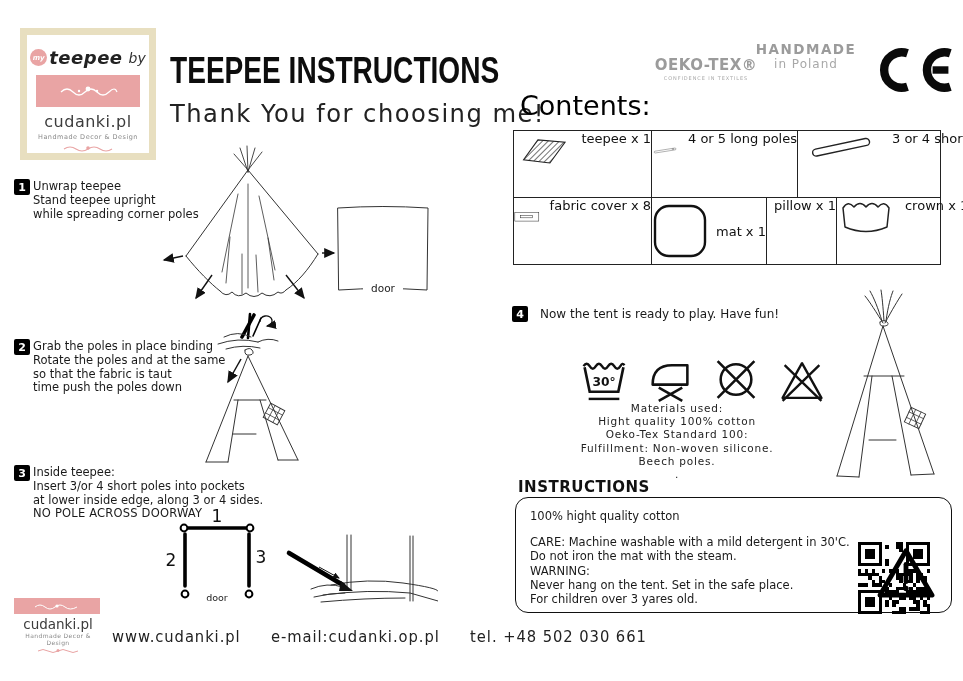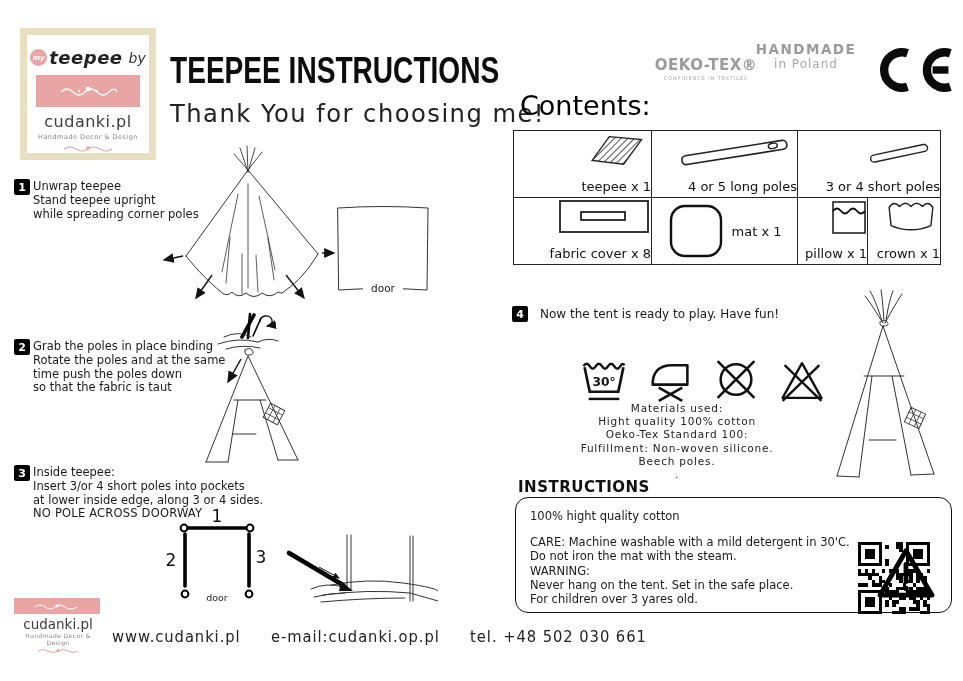--- a/index.html
+++ b/index.html
@@ -37,21 +37,21 @@
   .handmade{left:754px;top:41px;width:104px;text-align:center;color:#9b9b9b;}
   .handmade-main{font-size:13.5px;font-weight:bold;letter-spacing:1.5px;}
   .handmade-sub{font-size:12px;color:#a8a8a8;letter-spacing:1px;margin-top:0;}
 
   
   .contents-heading{left:520px;top:90px;font-size:27px;color:#000;}
   .ct{left:513px;top:130px;width:428px;border:1.5px solid #222;box-sizing:border-box;}
   .ct-row{display:flex;}
   .ct-row.r1{height:66px;border-bottom:1.5px solid #222;}
   .ct-row.r2{height:66px;}
-  .ct-cell{box-sizing:border-box;display:flex;flex-direction:column;align-items:flex-end;
+  .ct-cell{box-sizing:border-box;display:flex;flex-direction:row;align-items:flex-start;
            justify-content:flex-end;padding-bottom:3px;gap:10px;}
   .ct-cell + .ct-cell{border-left:1.5px solid #222;}
   .ct-label{font-size:13px;color:#111;white-space:nowrap;}
   .ct-cell.mat{flex-direction:row;align-items:center;justify-content:center;gap:8px;padding-bottom:0;}
 
   
   .stepnum{width:16px;height:16px;background:#000;color:#fff;font-weight:bold;font-size:11px;
            display:flex;align-items:center;justify-content:center;border-radius:2px;}
   .steptext{font-size:11.5px;line-height:13.8px;color:#1a1a1a;}
   .steptext .caps{letter-spacing:.2px;}
@@ -224,22 +224,22 @@
   <svg class="abs" style="left:333px;top:202px" width="100" height="94" viewBox="0 0 100 94">
     <path d="M5,6 Q50,3 95,6 L94,88 Q50,85 6,88 Z" class="sketch" stroke-width="1.1"></path>
     <rect x="30" y="79" width="40" height="14" fill="#fff" stroke="none"></rect>
     <text x="50" y="90" font-size="10.5" fill="#222" text-anchor="middle">door</text>
   </svg>
 
   <div class="abs stepnum" style="left:14px;top:339px">2</div>
   <div class="abs steptext" style="left:33px;top:340px">
     <div>Grab the poles in place binding</div>
     <div>Rotate the poles and at the same</div>
+    <div>so that the fabric is taut</div>
     <div>time push the poles down</div>
-    <div>so that the fabric is taut</div>
   </div>
 
   <svg class="abs" style="left:198px;top:310px" width="115" height="158" viewBox="0 0 115 158">
     <defs>
         <marker id="ah2" markerWidth="9" markerHeight="8" refX="7" refY="3.5" orient="auto">
       <path d="M0,0 L8,3.5 L0,7 Z" fill="#111"></path>
         </marker>
       </defs>
     <path d="M62,12 a6,5 0 1 1 7,4" stroke="#111" stroke-width="1.3" fill="none" marker-end="url(#ah2)"></path>
     <g stroke="#000" stroke-linecap="round">

